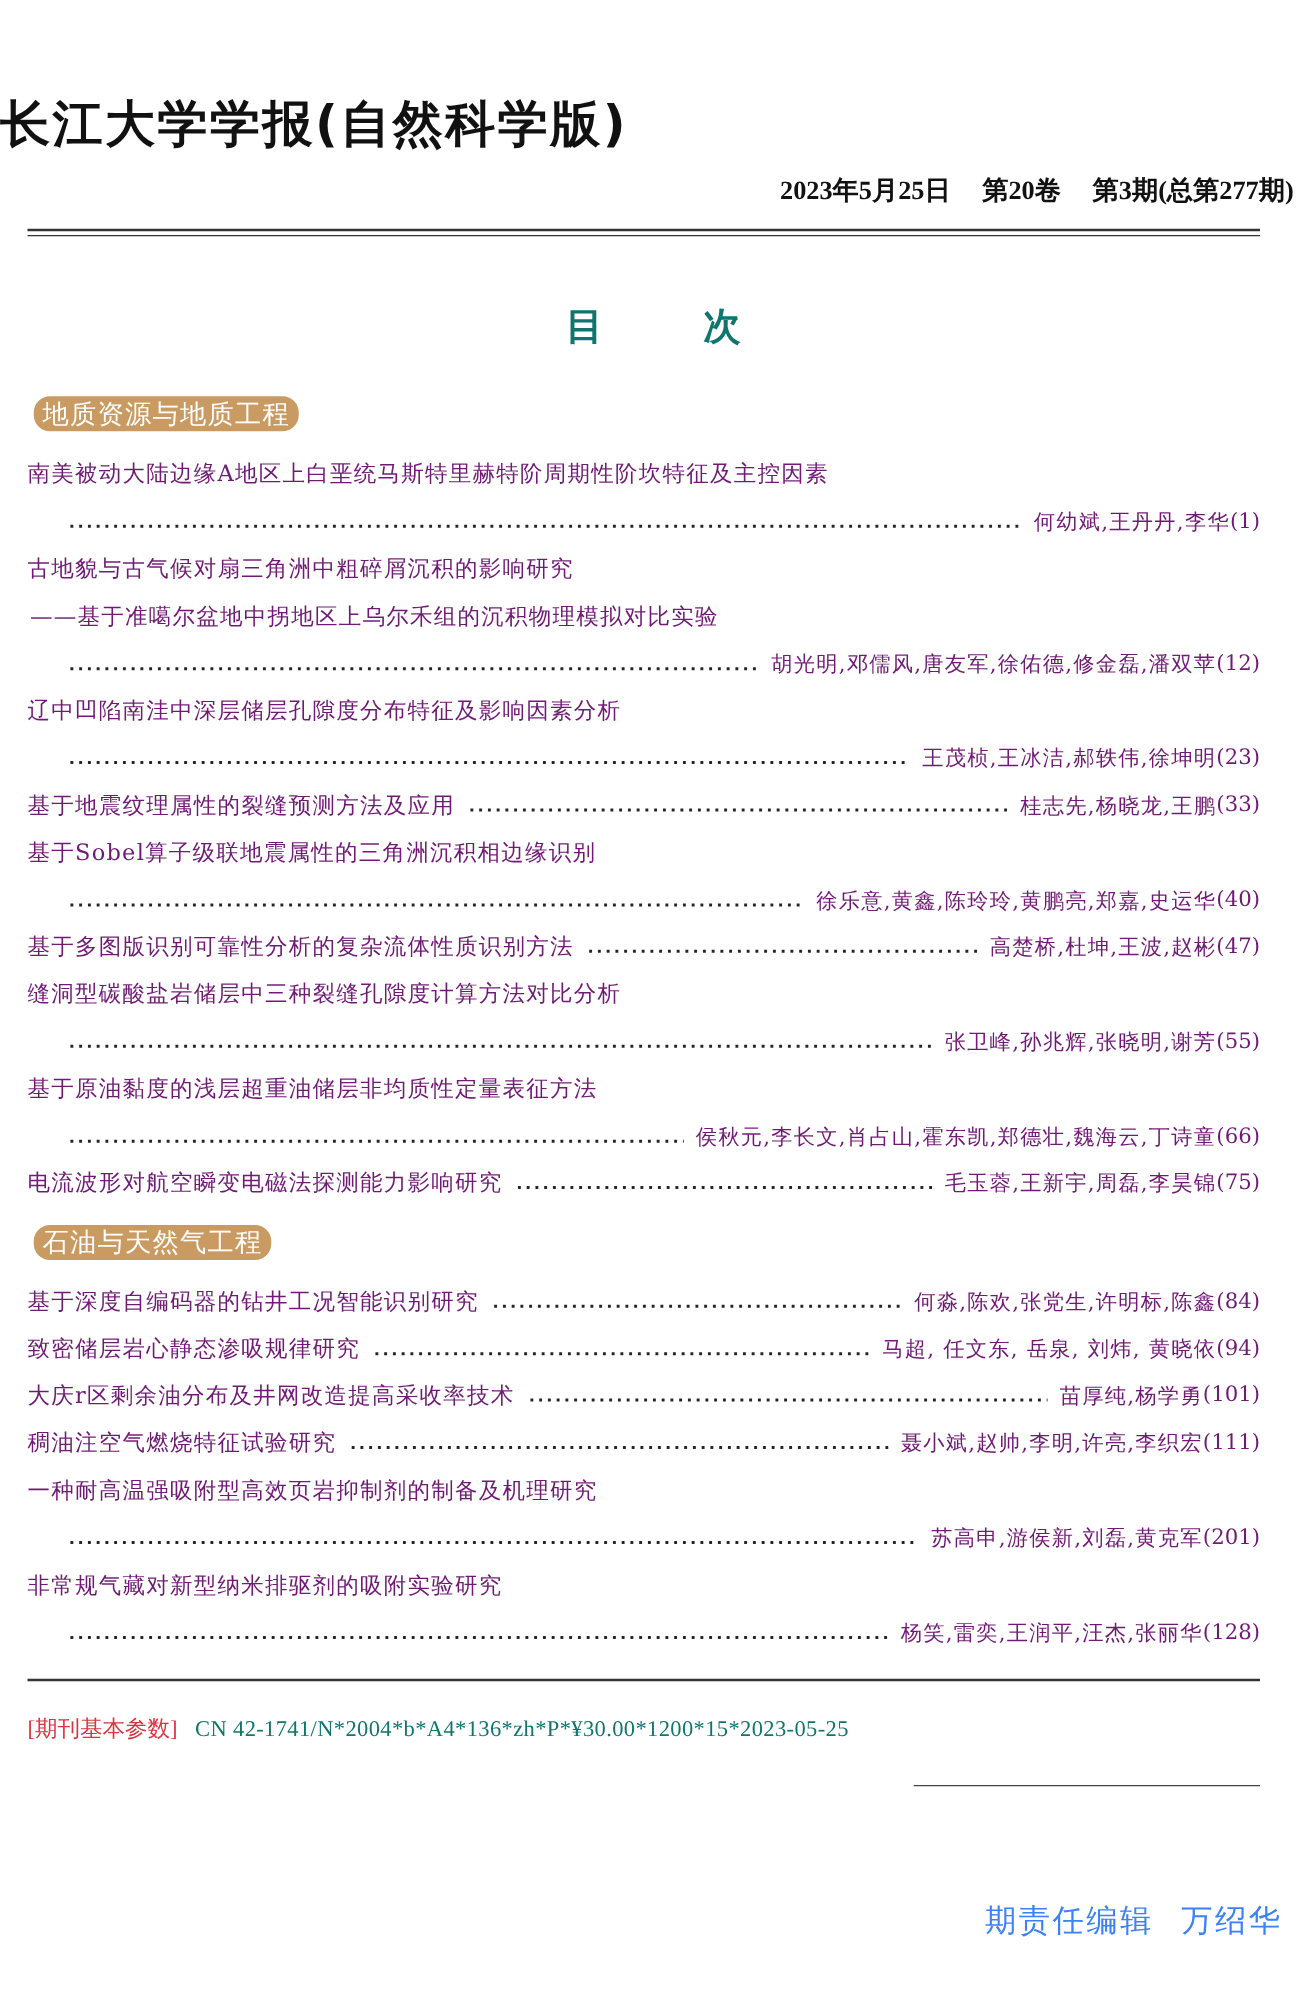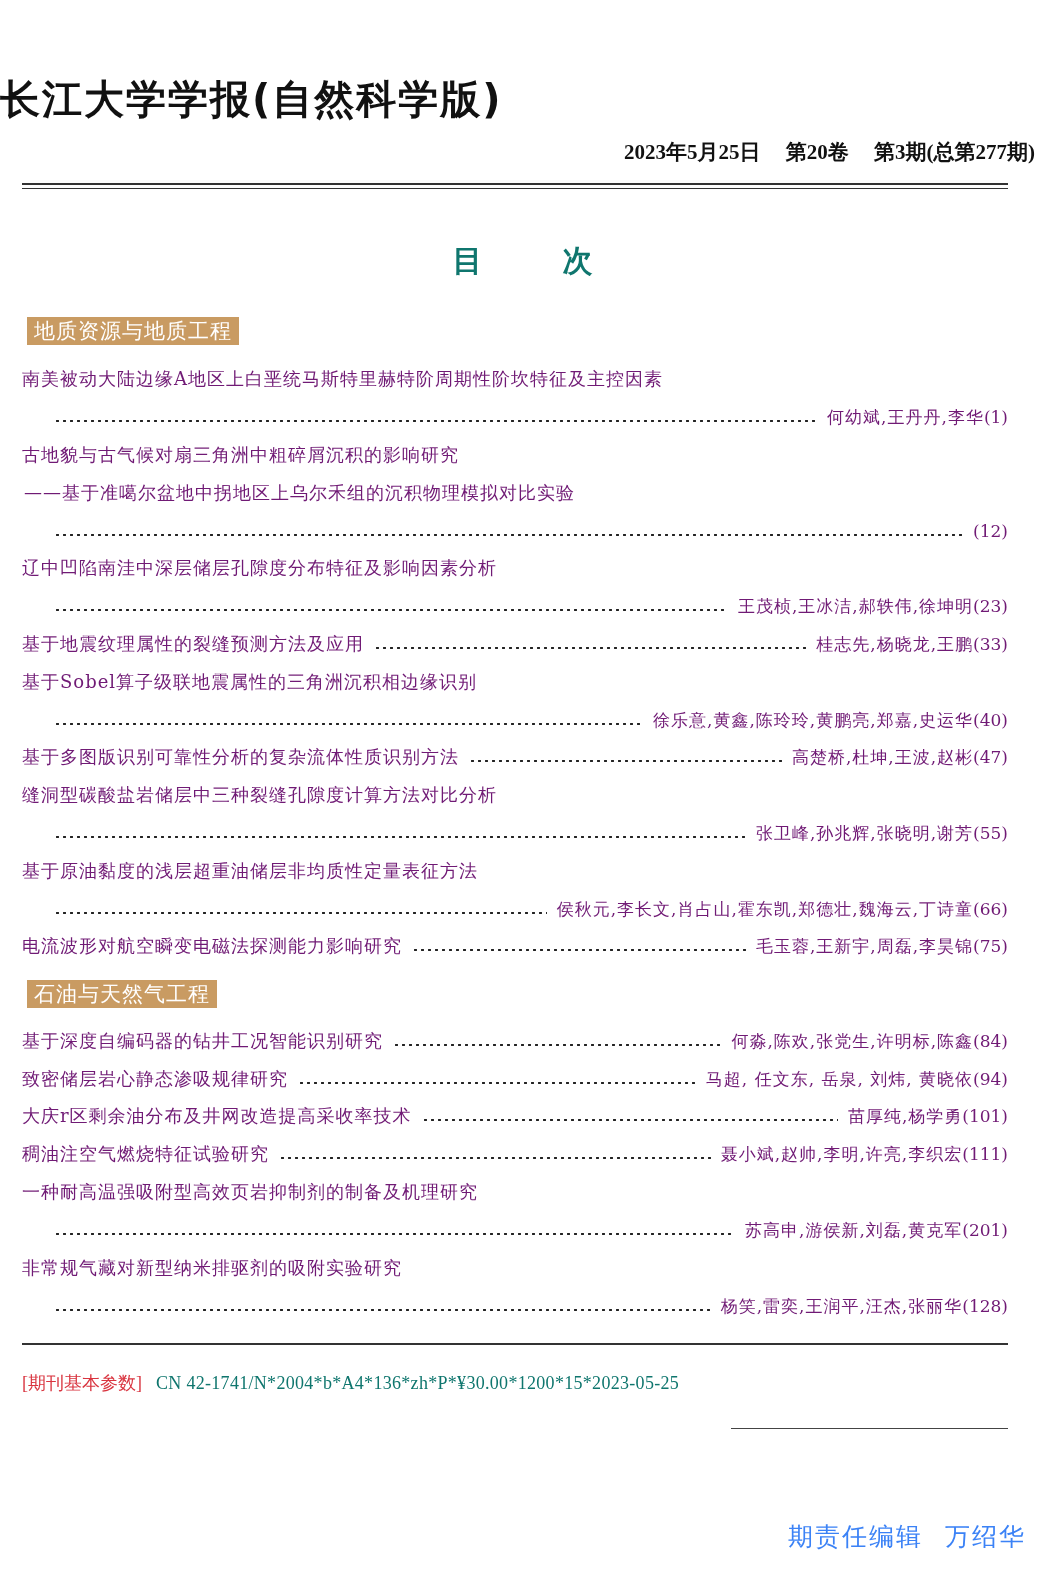--- a/index.html
+++ b/index.html
@@ -26,21 +26,21 @@
     position: absolute; left: 0; top: 230px; width: 1045px; text-align: center;
     font-family: Liberation Sans, sans-serif;
     font-size: 30px; font-weight: bold; color: #0f766e; margin-top: 11px;
   }
   .toc-heading span { display: inline-block; margin: 0 40px; }
 
   .section-tag {
     position: absolute; left: 27px; height: 28px; line-height: 28px;
     padding: 0 7px; background: #c99b62; color: #ffffff;
     font-family: "DejaVu Sans", "Liberation Sans", sans-serif;
-    font-size: 21px; letter-spacing: 1px;
+    font-size: 21px; letter-spacing: 1px; border-radius: 13px;
   }
 
   .entry-line {
     position: absolute; left: 22px; width: 986px; height: 28px;
     display: flex; align-items: center; font-size: 18px; letter-spacing: 1px;
     white-space: nowrap; color: #701a75;
   }
   .entry-line.indent { padding-left: 22px; box-sizing: border-box; align-items: center; }
   .entry-line.sub { padding-left: 2px; box-sizing: border-box; text-align: center; }
   .entry-line .title-text { flex: 0 0 auto; }
@@ -99,20 +99,21 @@
 </div>
 
 <div class="entry-line" style="top:441px">
   <span class="title-text">古地貌与古气候对扇三角洲中粗碎屑沉积的影响研究</span>
 </div>
 <div class="entry-line sub" style="top:479px">
   <span class="title-text">——基于准噶尔盆地中拐地区上乌尔禾组的沉积物理模拟对比实验</span>
 </div>
 <div class="entry-line indent" style="top:517px">
   <span class="leader"></span>
+  <span class="authors">胡光明,邓儒风,唐友军,徐佑德,修金磊,潘双苹</span>
   <span class="page">(12)</span>
 </div>
 
 <div class="entry-line" style="top:554px">
   <span class="title-text">辽中凹陷南洼中深层储层孔隙度分布特征及影响因素分析</span>
 </div>
 <div class="entry-line indent" style="top:592px">
   <span class="leader"></span>
   <span class="authors">王茂桢,王冰洁,郝轶伟,徐坤明</span>
   <span class="page">(23)</span>

